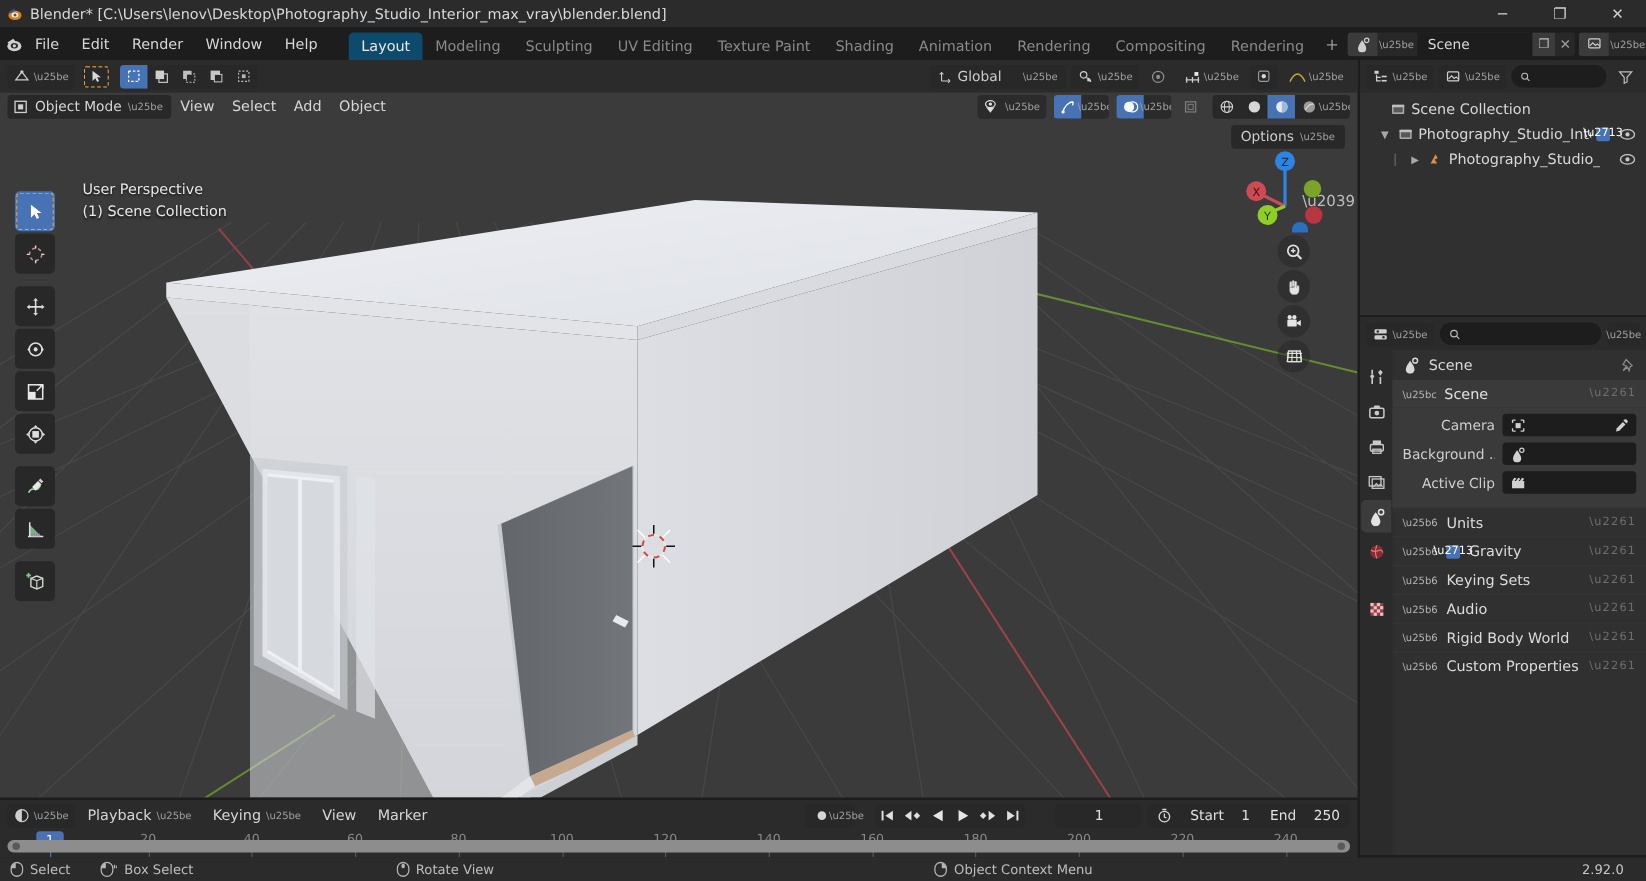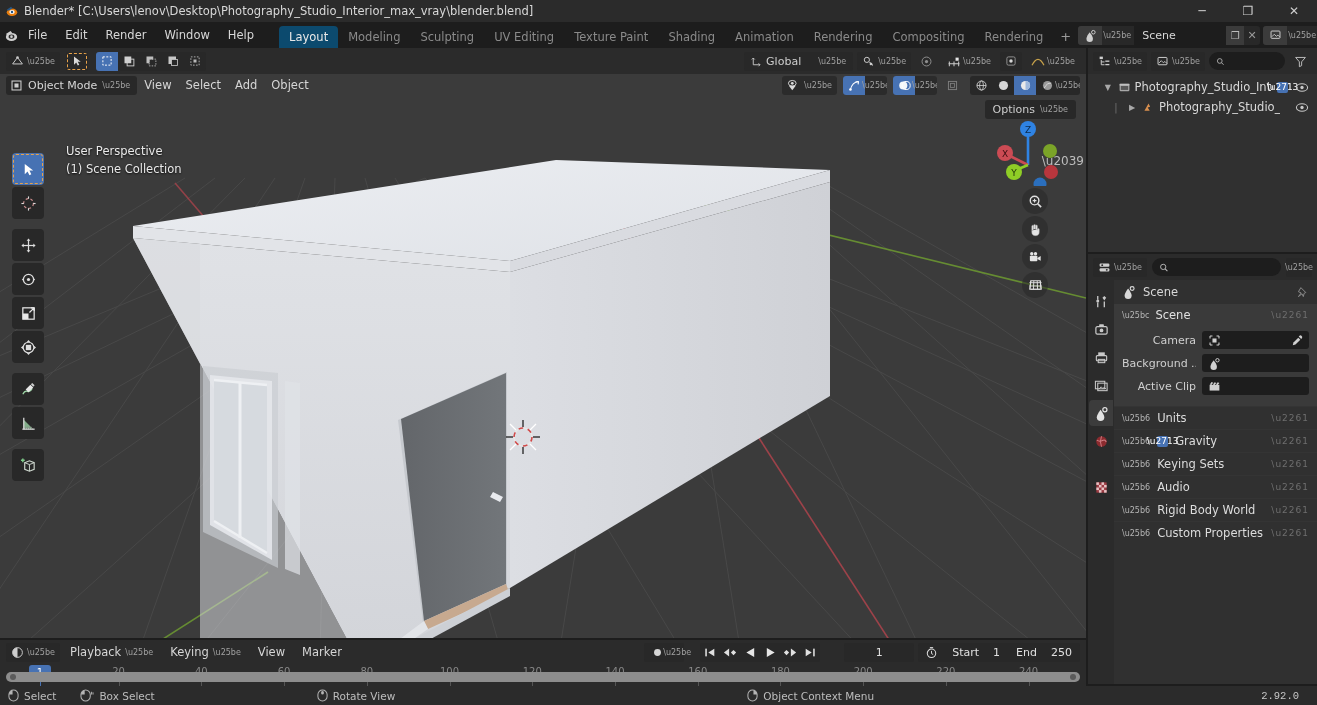--- a/index.html
+++ b/index.html
@@ -147,21 +147,21 @@
     transform:translateX(-50%); }
   .playline{ position:absolute; top:16px; width:1px; height:30px; background:#4772b3; }
   .hscroll{ position:absolute; left:6px; top:672px; width:1074px; height:10px;
     background:#8d8d8d; border-radius:5px; }
   .hscroll .dot{ position:absolute; top:2px; width:6px; height:6px; border-radius:50%; background:#5a5a5a; }
 
   
   .status{ position:absolute; left:0; top:686px; width:1317px; height:19px; background:#2b2b2b;
     display:flex; align-items:center; padding:0 8px; gap:6px; }
   .st-item{ display:flex; align-items:center; gap:5px; color:#bdbdbd; font-size:10.5px; }
-  .version{ margin-left:auto; color:#c8c8c8; font-size:10.5px; padding-right:10px;font-family:Liberation Mono, monospace; }
+  .version{ margin-left:auto; color:#c8c8c8; font-size:10.5px; padding-right:10px; }
 
   svg{ display:block; }
 </style>
 </head>
 <body>
 
 <div id="app">
 
   <div class="titlebar">
     <div class="tb-logo">
@@ -694,20 +694,31 @@
         <input value="" placeholder="" style="">
       </div>
       <div class="hbtn flat">
         <svg width="13" height="13" viewBox="0 0 16 16">
             <path d="M2 3 h12 l-4.6 5.4 v4.6 l-2.8 1.4 v-6z" fill="none" stroke="#bdbdbd" stroke-width="1.2"></path>
           </svg>
       </div>
     </div>
     <div class="ol-body">
 
+      <div class="ol-row" style="padding-left:8px;">
+        <span class="disc"></span>
+        <span>
+          <svg width="13" height="13" viewBox="0 0 16 16">
+              <rect x="2" y="3.5" width="12" height="9" rx="1" fill="#a8a8a8"></rect>
+              <rect x="3.5" y="6" width="9" height="5" fill="#585858"></rect>
+              <rect x="2" y="3.5" width="12" height="2" fill="#c0c0c0"></rect>
+            </svg>
+        </span>
+        <span class="ol-label">Scene Collection</span>
+      </div>
 
       <div class="ol-row" style="padding-left:14px;">
         <span class="disc">▼</span>
         <span>
           <svg width="13" height="13" viewBox="0 0 16 16">
               <rect x="2" y="3.5" width="12" height="9" rx="1" fill="#a8a8a8"></rect>
               <rect x="3.5" y="6" width="9" height="5" fill="#585858"></rect>
               <rect x="2" y="3.5" width="12" height="2" fill="#c0c0c0"></rect>
             </svg>
         </span>

